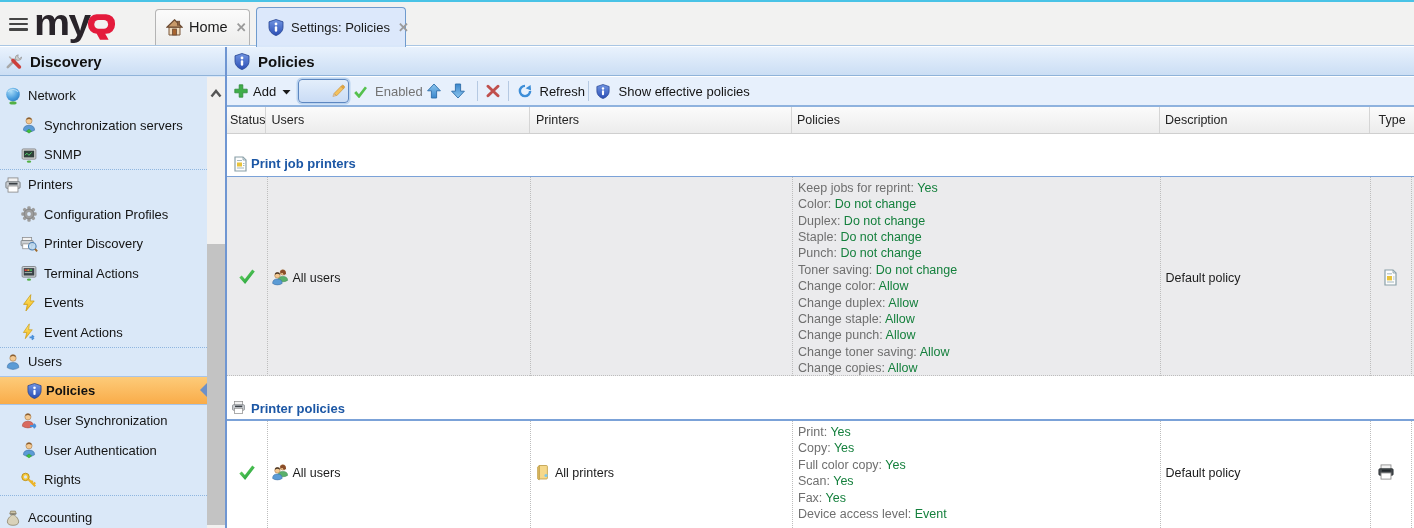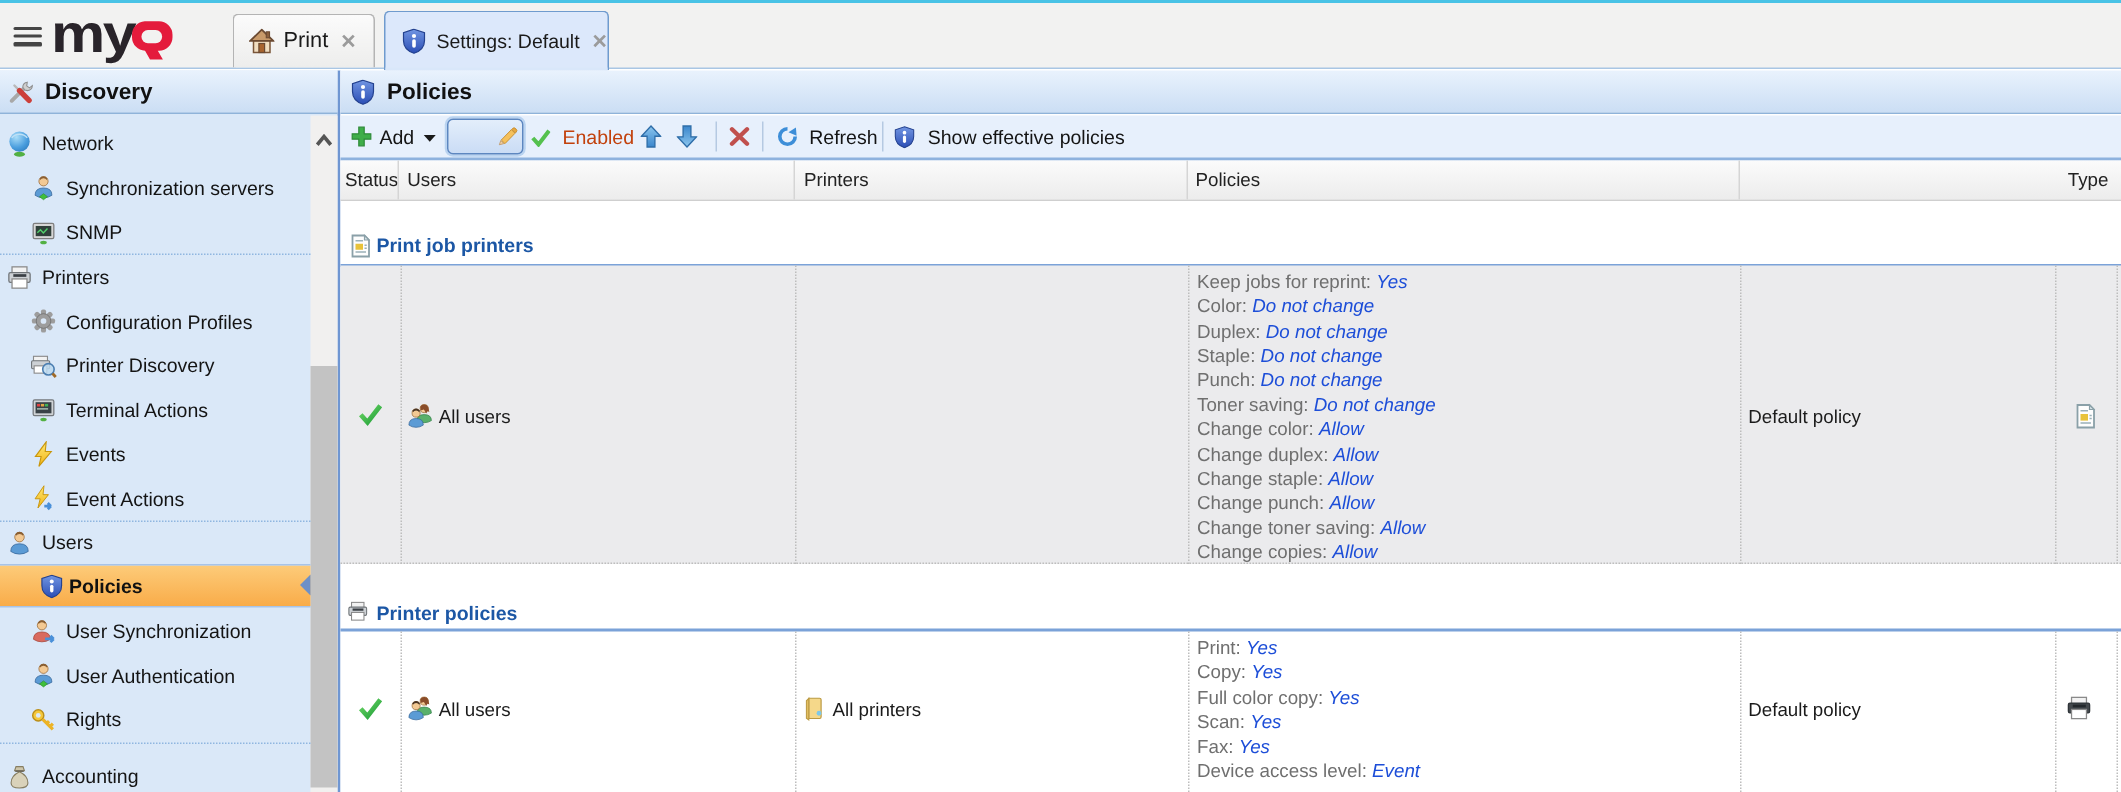--- a/index.html
+++ b/index.html
@@ -34,34 +34,34 @@
 .srow .t { margin-left:6px; white-space:nowrap; }
 .sdot { position:absolute; left:0; width:207px; border-top:1px dotted #8fb6e0; }
 #selrow { position:absolute; left:0; top:376px; width:207px; height:29px; background:linear-gradient(#fdcb79,#f9ac49); border-top:1px solid #a8c4e8; border-bottom:1px solid #a8c4e8; display:flex; align-items:center; font-size:13px; font-weight:bold; color:#111; }
 #selarrow { position:absolute; left:200px; top:383px; width:0; height:0; border-top:7px solid transparent; border-bottom:7px solid transparent; border-right:7px solid #6d90c8; }
 
 
 #main { position:absolute; left:227px; top:47px; width:1187px; height:481px; background:#fff; }
 #toolbar { position:absolute; left:227px; top:77px; width:1347px; height:30px; background:#e7f0fc; border-bottom:2px solid #8eb2de; display:flex; align-items:center; font-size:13px; color:#141414; }
 .tsep { width:1px; height:20px; background:#b5c9e2; }
 .ttx { top:7px; white-space:nowrap; }
-.graytxt { color:#c2410c; }
+.graytxt { color:#737373; }
 #editbtn { display:flex; align-items:center; height:24px; width:51px; padding:0 0 0 5px; border:1px solid #5d87c0; border-radius:4px; background:linear-gradient(#e3eefb,#cadcf5); overflow:hidden; box-shadow:0 0 0 1.5px #b9d3f0; }
 
 
 #thead { position:absolute; left:227px; top:107px; width:1187px; height:27px; background:linear-gradient(#fbfbfb,#ececec); border-bottom:1px solid #cfcfcf; font-size:12.5px; color:#222; }
 .th { position:absolute; top:0; height:26px; line-height:26px; border-right:1px solid #d5d5d5; padding-left:5px; overflow:hidden; }
 
 
 .gt { position:absolute; font-size:13px; font-weight:bold; color:#1c57a5; white-space:nowrap; }
 .blueline { position:absolute; width:1187px; height:2px; background:#7ba2d8; }
 .vdot { position:absolute; border-left:1px dotted #bdbdbd; }
 .celltext { position:absolute; font-size:12.5px; color:#1b1b1b; white-space:nowrap; }
 .pol { position:absolute; font-size:12.5px; line-height:16.4px; color:#6f6f6f; white-space:nowrap; }
-.pol b { color:#1d4ed8; font-weight:normal;font-style:italic; }
+.pol b { color:#15803d; font-weight:normal; }
 </style>
 </head>
 <body>
 <div id="topline"></div>
 <div id="hdr">
   <div id="burger">
     <div style="top:15.5px"></div>
       <div style="top:20.8px"></div>
       <div style="top:26.1px"></div>
   </div>
@@ -72,36 +72,36 @@
     <path fill="#e41b3c" d="M96.5 12.2 h9.5 a9 9 0 0 1 9 9 v1.6 a9 9 0 0 1 -9 9 h-0.8 l3.4 5.9 h-8.6 l-3.3 -5.9 a9 9 0 0 1 -8.7 -9 v-1.6 a9 9 0 0 1 8.5 -9 z"></path>
     <rect x="94.3" y="18" width="13.8" height="8.8" rx="4.3" fill="#f2f2f1"></rect>
   </svg>
   <div class="tab" id="tab-home">
     <svg style="margin-left:10px" width="17" height="17" viewBox="0 0 17 17">
       <path d="M3 8 H14 V16 H3 Z" fill="#f0ddc0" stroke="#7a5639" stroke-width="1"></path>
       <path d="M8.5 0.8 L16.2 8.2 H0.8 Z" fill="#c89a6a" stroke="#6b4a32" stroke-width="1.2"></path>
       <rect x="6.6" y="10" width="3.8" height="6" fill="#a8642f" stroke="#6b4a32" stroke-width="0.8"></rect>
       <rect x="11.5" y="2.2" width="2.2" height="4" fill="#8a5f3d" stroke="#6b4a32" stroke-width="0.7"></rect>
     </svg>
-    <span style="margin-left:6px">Print</span>
+    <span style="margin-left:6px">Home</span>
     <span class="tabx">✕</span>
   </div>
   <div class="tab" id="tab-act">
     <svg style="margin-left:11px" width="16" height="17" viewBox="0 0 16 17">
       <defs>
           <linearGradient id="shg" x1="0" y1="0" x2="0" y2="1">
             <stop offset="0" stop-color="#7195e2"></stop>
             <stop offset="1" stop-color="#2b4eb5"></stop>
           </linearGradient>
         </defs>
       <path d="M8 0.5 L15 2.8 V8 C15 12.5 11.7 15.3 8 16.5 C4.3 15.3 1 12.5 1 8 V2.8 Z" fill="url(#shg)" stroke="#23418f" stroke-width="0.8"></path>
       <circle cx="8" cy="5" r="1.4" fill="#fff"></circle>
       <rect x="6.8" y="7.2" width="2.4" height="5.6" rx="1.2" fill="#fff"></rect>
     </svg>
-    <span style="margin-left:7px">Settings: Default</span>
+    <span style="margin-left:7px">Settings: Policies</span>
     <span class="tabx">✕</span>
   </div>
 </div>
 
 <div class="abs" style="left:257px; top:45px; width:148px; height:2px; background:#d9e7fa; z-index:5;"></div>
 
 <div id="side"></div>
 <div id="sideborder"></div>
 <div class="panelhdr" style="left:0; top:47px; width:225px; padding-left:5px;">
   <svg width="18" height="18" viewBox="0 0 18 18">
@@ -335,20 +335,21 @@
       <circle cx="8" cy="5" r="1.4" fill="#fff"></circle>
       <rect x="6.8" y="7.2" width="2.4" height="5.6" rx="1.2" fill="#fff"></rect>
     </svg>
   <span class="abs ttx" style="left:391.5px;">Show effective policies</span>
 </div>
 <div id="thead">
   <div class="th" style="left:0; width:38.5px; padding-left:3px;">Status</div>
   <div class="th" style="left:38.5px; width:264.5px; padding-left:6px;">Users</div>
   <div class="th" style="left:303px; width:262px; padding-left:6px;">Printers</div>
   <div class="th" style="left:565px; width:368px; padding-left:5px;">Policies</div>
+  <div class="th" style="left:933px; width:209.5px; padding-left:5px;">Description</div>
   <div class="th" style="left:1142.5px; width:44.5px; padding-left:9px; border-right:none;">Type</div>
 </div>
 
 <svg class="abs" style="left:234px; top:156px;" width="13" height="16" viewBox="0 0 13 16">
   <path d="M1 1 H9 L12 4 V15 H1 Z" fill="#fdfdfd" stroke="#8aa0a8" stroke-width="1.2"></path>
   <path d="M9 1 L9 4 H12 Z" fill="#d8e4e8" stroke="#8aa0a8" stroke-width="0.8"></path>
   <rect x="3" y="6.5" width="5" height="4" fill="#e8c23a"></rect>
   <path d="M3 4.5 h5 M9 7.5 h1.5 M9 9.5 h1.5 M3 12 h7" stroke="#9ab0b8" stroke-width="0.9"></path>
 </svg>
 <div class="gt" style="left:251px; top:156px;">Print job printers</div>

